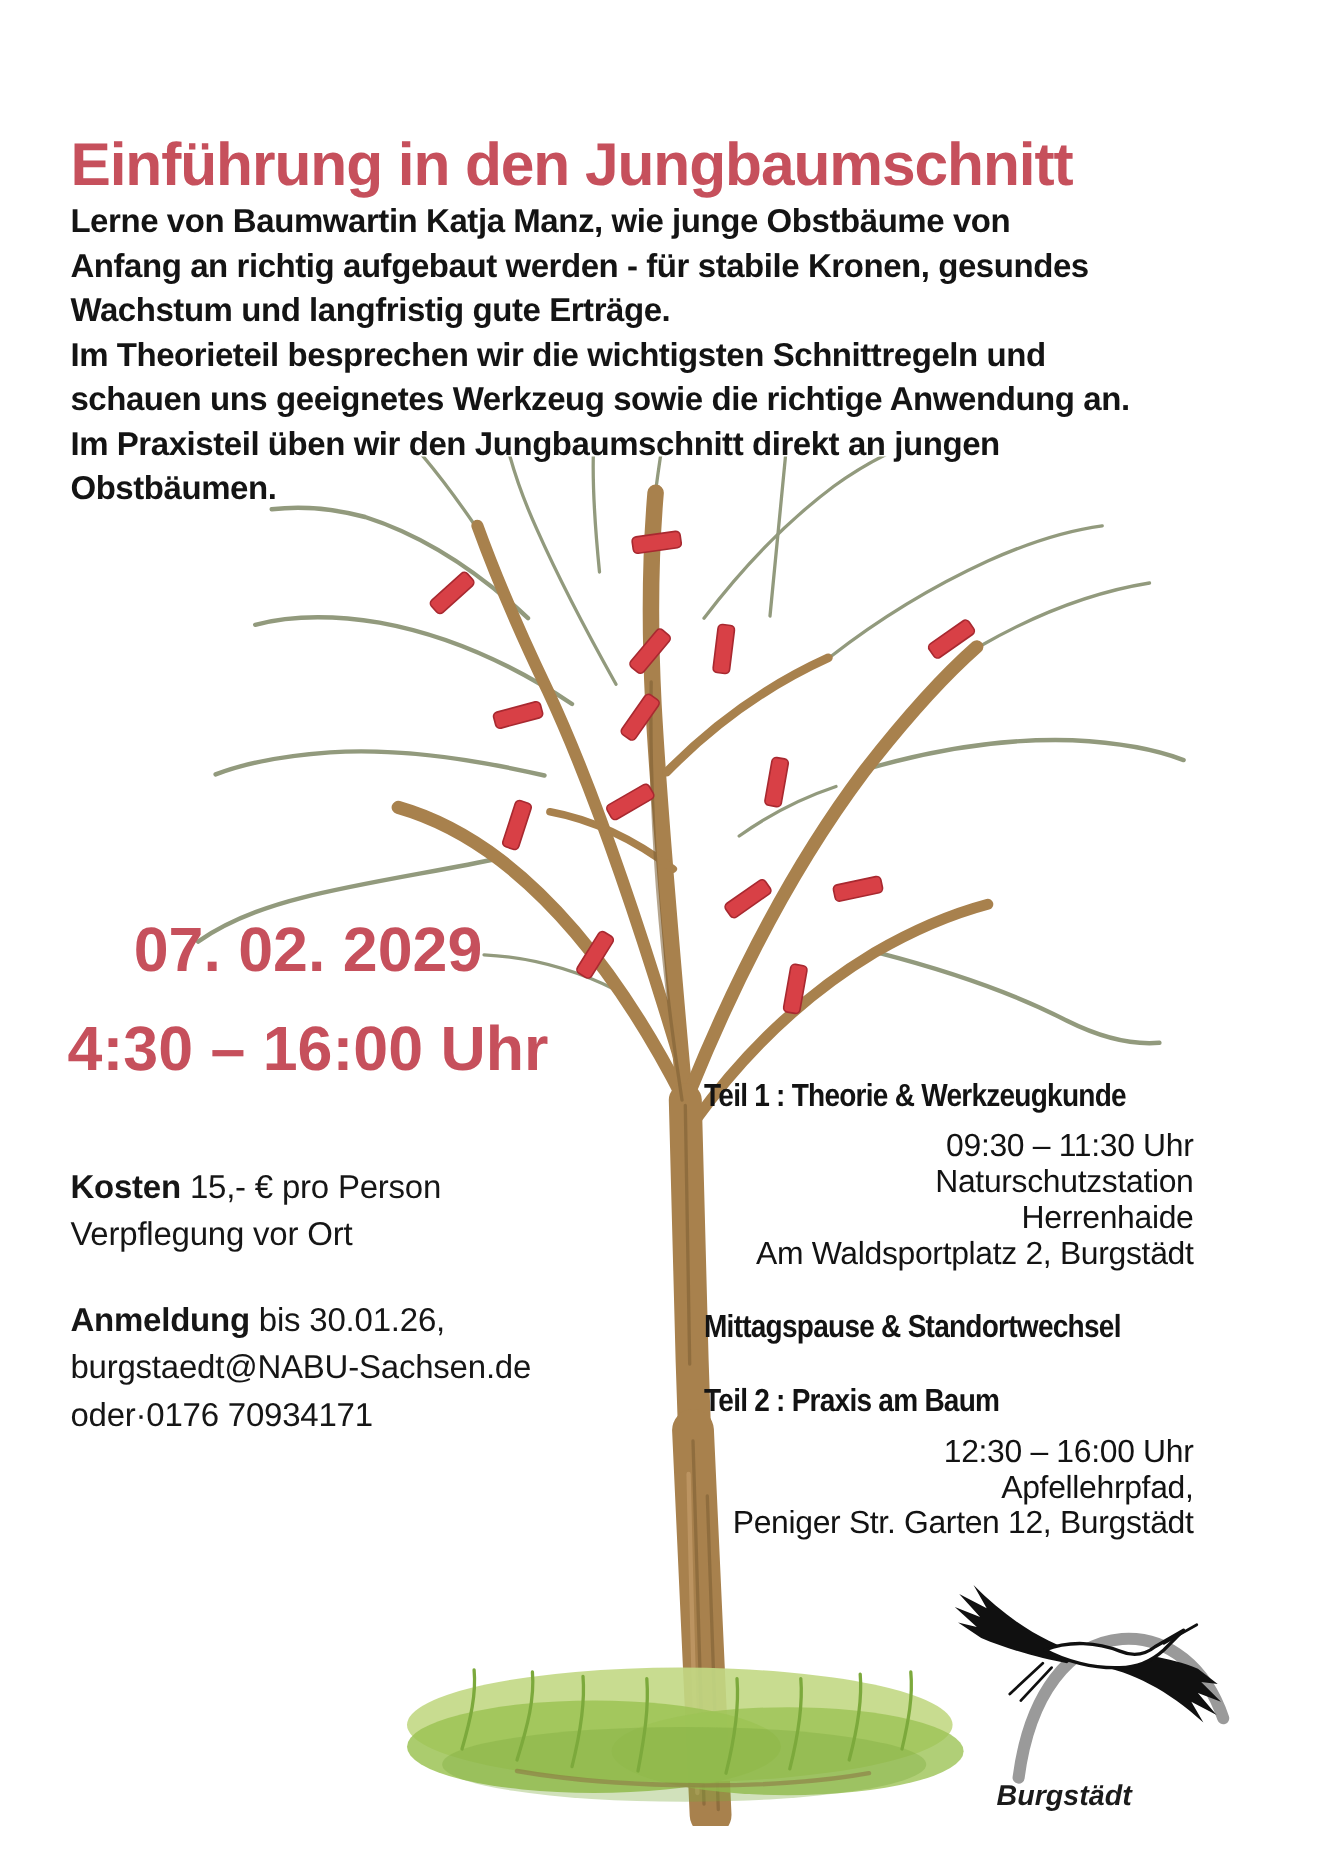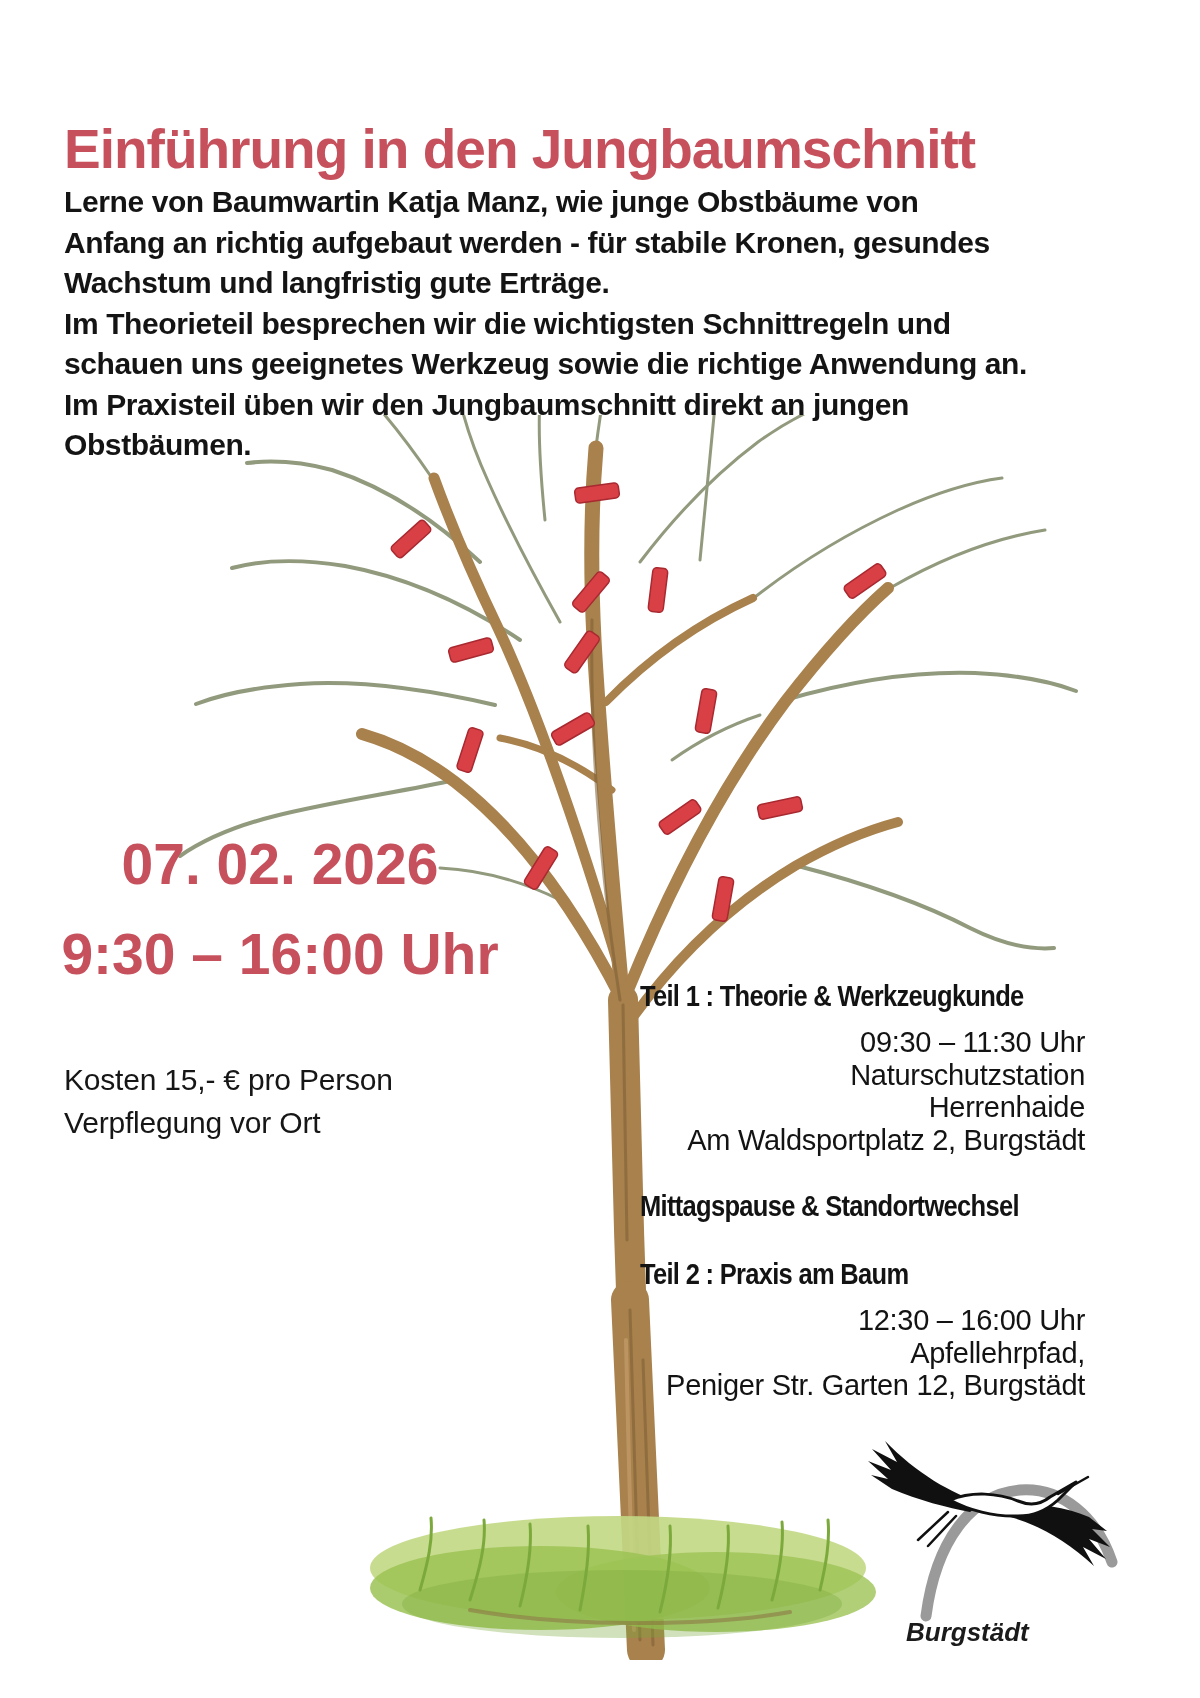--- a/index.html
+++ b/index.html
@@ -40,21 +40,21 @@
   }
   .datetime .date{font-size:57px;line-height:76px;}
   .datetime .time{font-size:57px;line-height:76px;margin-top:14px;white-space:nowrap;}
 
   .leftcol{
     position:absolute;left:64px;top:1058px;width:510px;
     font-size:30px;line-height:43px;letter-spacing:-0.2px;color:#161616;
   }
   .leftcol .block{margin:0;}
   .leftcol .block + .block{margin-top:35px;}
-  .leftcol b{font-weight:400;text-align:right;}
+  .leftcol b{font-weight:700;text-align:right;}
   .pre{white-space:pre-line;}
 
   .rightcol{
     position:absolute;left:640px;top:980px;width:445px;color:#131313;
   }
   .sec-head{
     font-size:29px;font-weight:700;letter-spacing:-0.8px;
     transform:scaleX(0.88);transform-origin:left center;
     white-space:nowrap;line-height:32px;
   }
@@ -190,28 +190,33 @@
 
   <div class="intro">Lerne von Baumwartin Katja Manz, wie junge Obstbäume von
 Anfang an richtig aufgebaut werden - für stabile Kronen, gesundes
 Wachstum und langfristig gute Erträge.
 Im Theorieteil besprechen wir die wichtigsten Schnittregeln und
 schauen uns geeignetes Werkzeug sowie die richtige Anwendung an.
 Im Praxisteil üben wir den Jungbaumschnitt direkt an jungen
 Obstbäumen.</div>
 
   <div class="datetime">
-    <div class="date">07. 02. 2026</div>
-    <div class="time">9:30 – 16:00 Uhr</div>
+    <div class="date">07. 02. 2029</div>
+    <div class="time">4:30 – 16:00 Uhr</div>
   </div>
 
   <div class="leftcol">
     <div class="block">
       <div><b>Kosten</b> <span>15,- € pro Person</span></div>
       <div>Verpflegung vor Ort</div>
+    </div>
+    <div class="block">
+      <div><b>Anmeldung</b> <span>bis 30.01.26,</span></div>
+      <div>burgstaedt@NABU-Sachsen.de</div>
+      <div>oder·0176 70934171</div>
     </div>
   </div>
 
   <div class="rightcol">
     <div class="sec-head">Teil 1 : Theorie &amp; Werkzeugkunde</div>
     <div class="sec-details">09:30 – 11:30 Uhr
 Naturschutzstation
 Herrenhaide
 Am Waldsportplatz 2, Burgstädt</div>
     <div class="sec-head gap-a">Mittagspause &amp; Standortwechsel</div>

